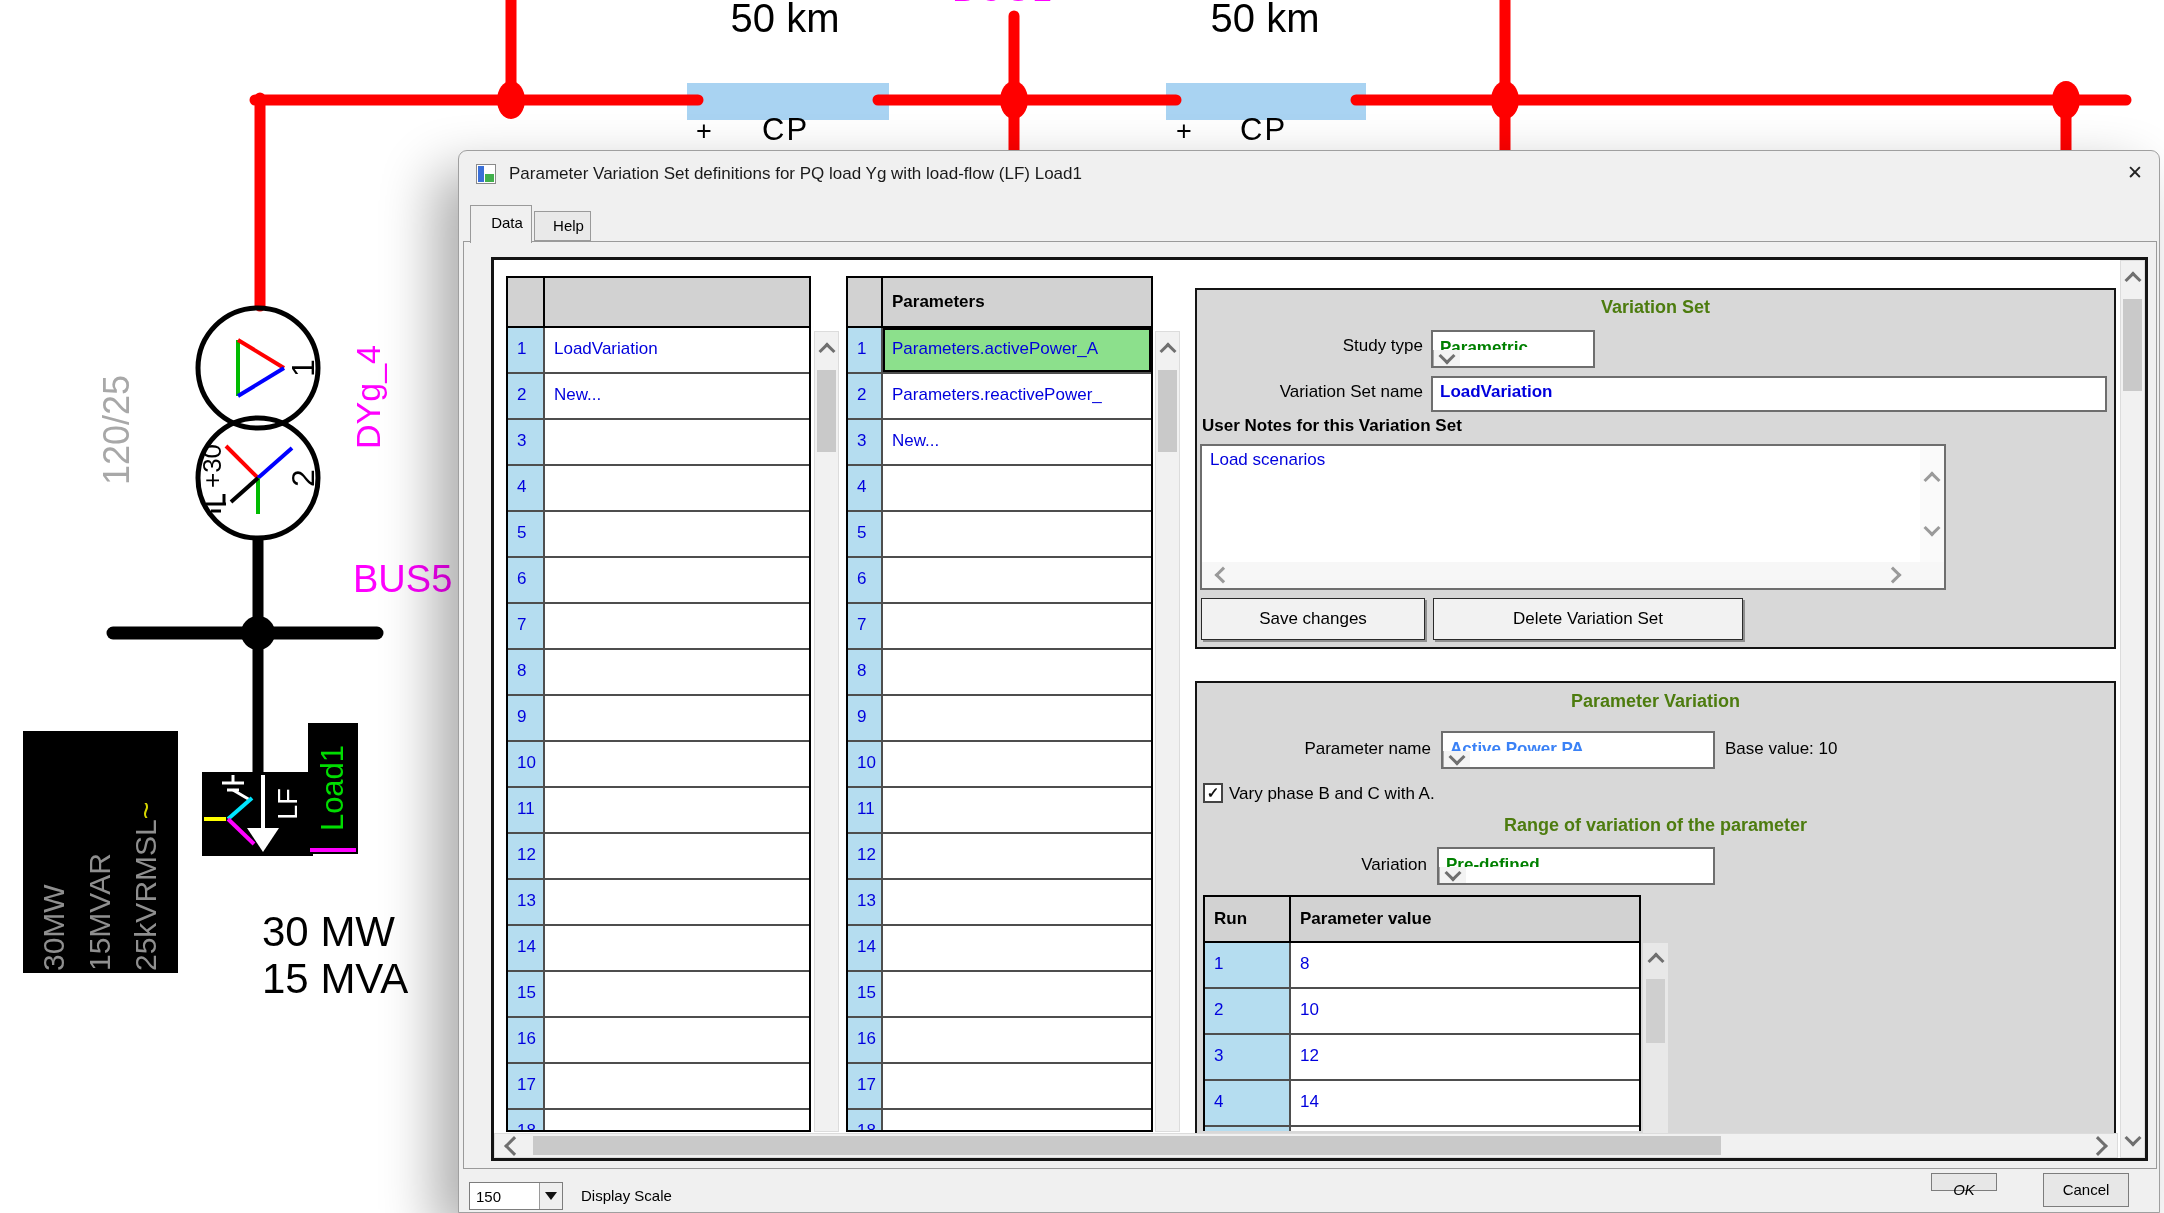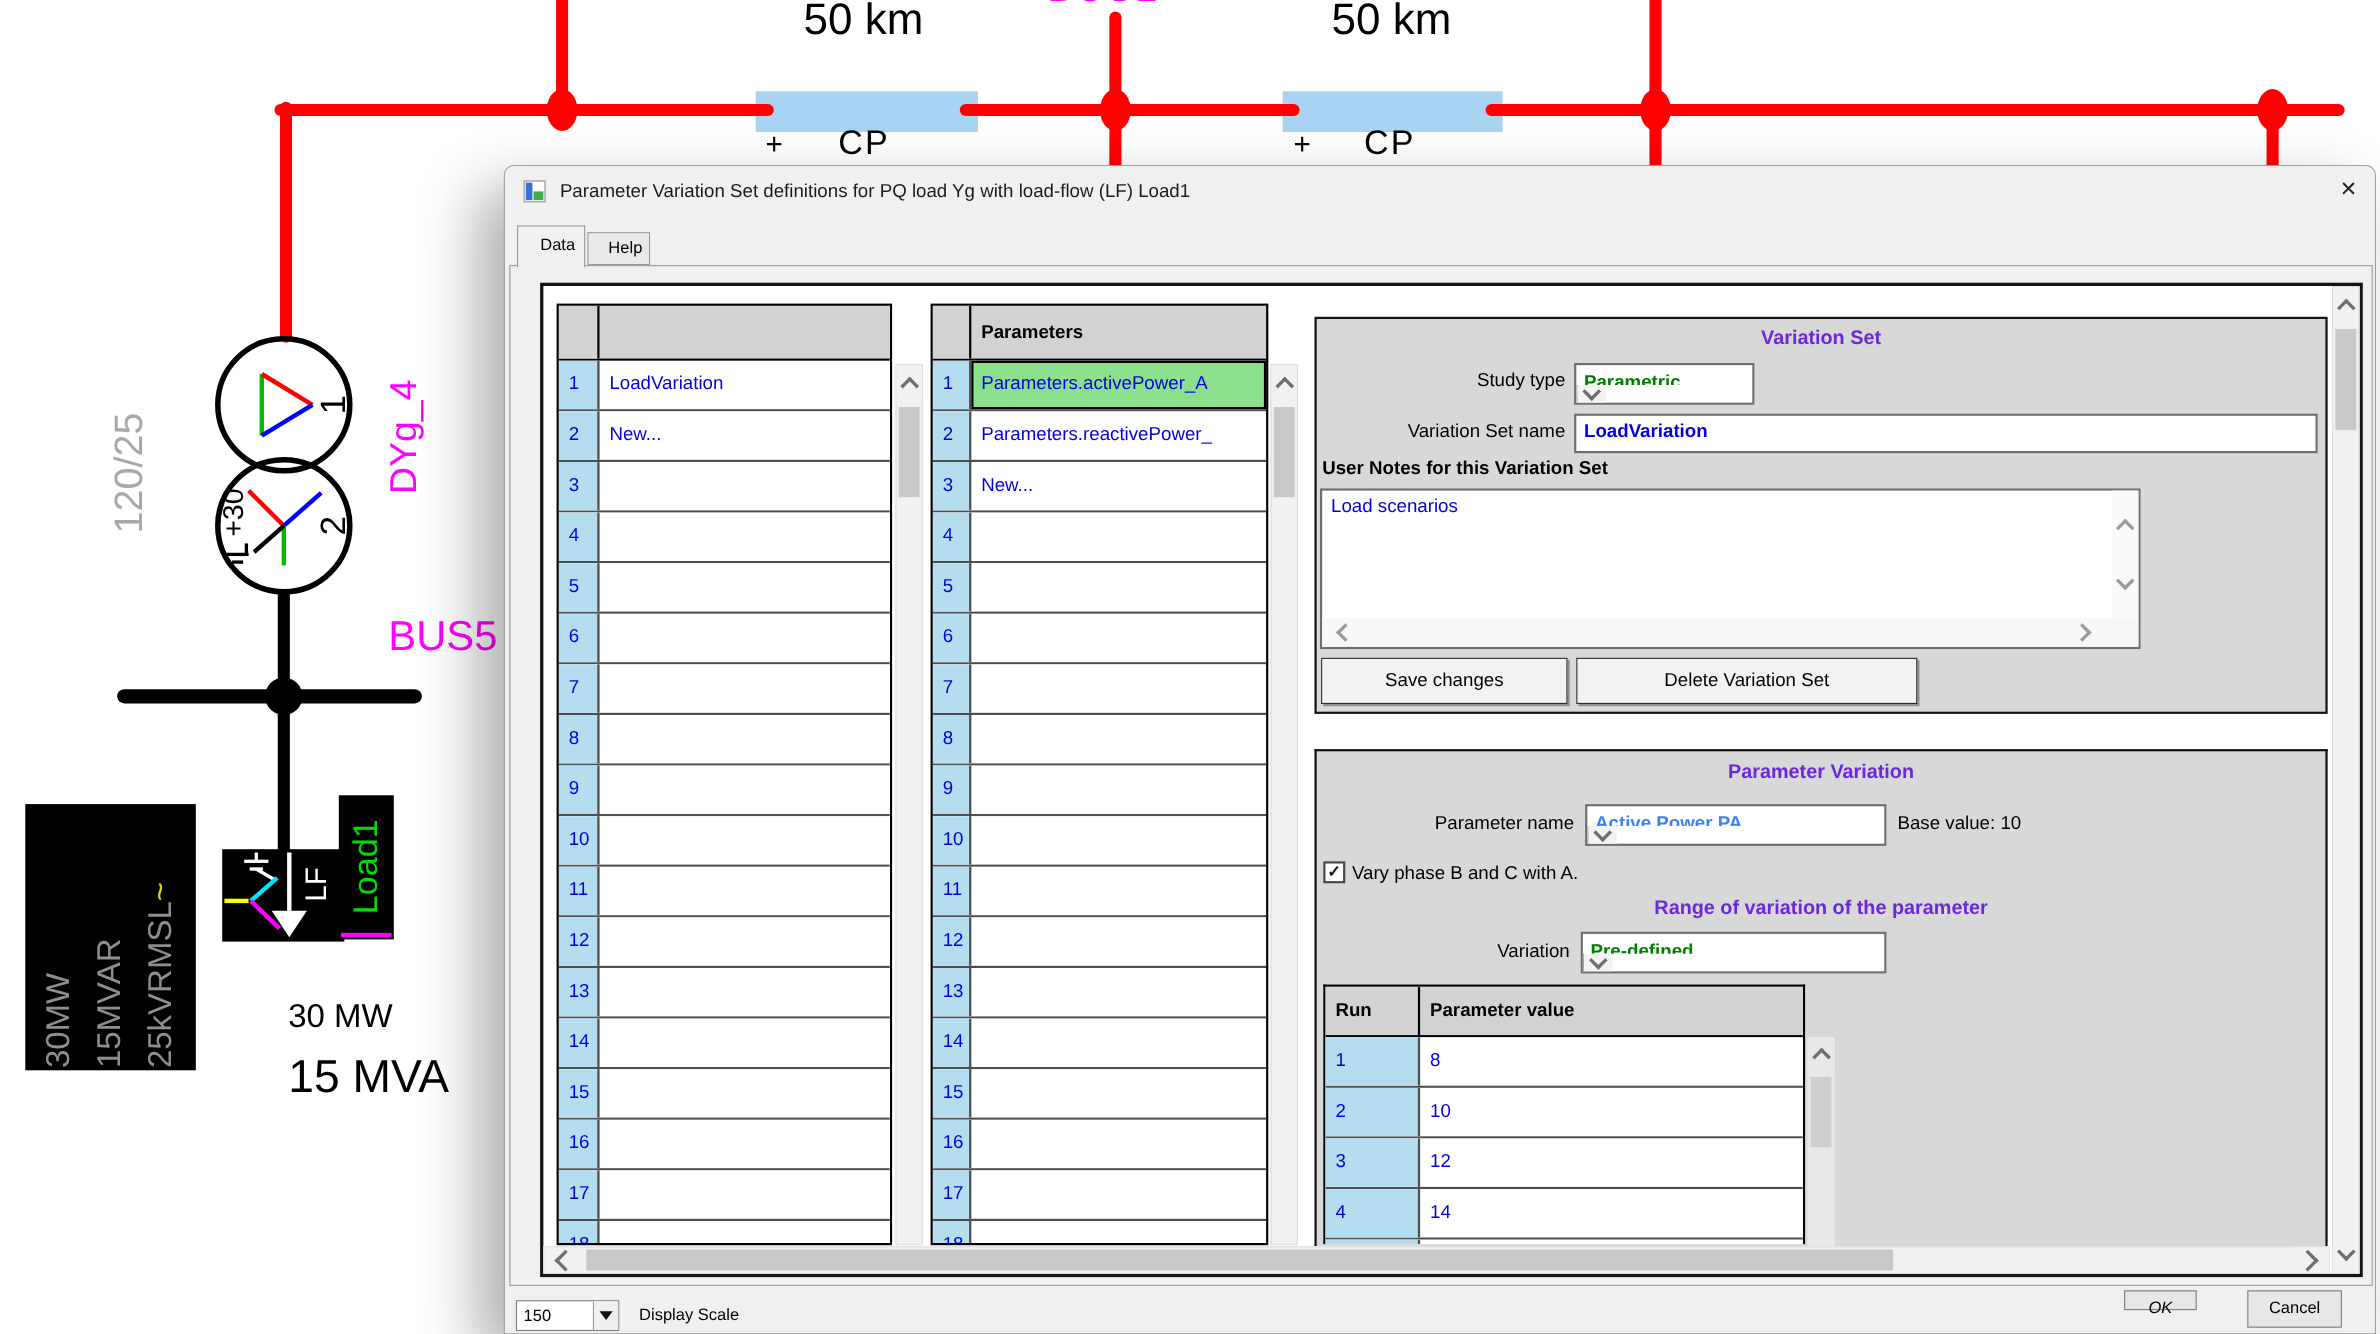--- a/index.html
+++ b/index.html
@@ -32,21 +32,21 @@
   .sb{position:absolute;background:#f1f1f1;box-sizing:border-box;border:1px solid #dcdcdc;}
   .sbtn{position:absolute;background:#f1f1f1;display:flex;align-items:center;justify-content:center;}
   .sthumb{position:absolute;background:#c9c9c9;}
   .chev{display:inline-block;width:9px;height:9px;border-left:3px solid #6f6f6f;border-bottom:3px solid #6f6f6f;}
   .chev.up{transform:rotate(135deg);margin-top:4px;}
   .chev.down{transform:rotate(-45deg);margin-bottom:4px;}
   .chev.left{transform:rotate(45deg);margin-left:4px;}
   .chev.right{transform:rotate(-135deg);margin-right:4px;}
   
   .gbox{position:absolute;background:#d8d8d8;border:2px solid #141414;box-sizing:border-box;}
-  .gtitle{position:absolute;left:0;width:100%;text-align:center;font-size:18px;font-weight:bold;color:#6d28d9;}
+  .gtitle{position:absolute;left:0;width:100%;text-align:center;font-size:18px;font-weight:bold;color:#4d7c0f;}
   .flabel{position:absolute;font-size:17px;color:#000;text-align:right;white-space:nowrap;}
   .blabel{position:absolute;font-size:17px;font-weight:bold;color:#000;white-space:nowrap;}
   .combo{position:absolute;background:#fff;border:2px solid #6e6e6e;display:flex;align-items:stretch;box-sizing:border-box;flex-direction:column;}
   .combo-val{flex:1;padding:6px 0 0 7px;font-size:17px;font-weight:bold;white-space:nowrap;overflow:hidden;}
   .combo-val.green{color:#008000;}
   .combo-val.blue{color:#3b82f6;}
   .combo-btn{width:26px;border-left:1px solid #a8a8a8;background:#f3f3f3;display:flex;align-items:center;justify-content:center;}
   .tfield{position:absolute;background:#fff;border:2px solid #6e6e6e;box-sizing:border-box;font-size:17px;font-weight:bold;color:#0000dd;padding:4px 0 0 7px;font-family:"Liberation Sans",sans-serif;}
   .wbtn{position:absolute;background:#f2f2f2;border:1px solid #2a2a2a;box-shadow:2px 2px 0 #8f8f8f;font-size:17px;color:#000;text-align:center;box-sizing:border-box;}
   .sysbtn{position:absolute;background:#e7e7e7;border:1px solid #7d7d7d;font-size:15px;color:#000;text-align:center;box-sizing:border-box;}
@@ -141,21 +141,21 @@
   <div class="vlab" style="left:303px;top:478px;font-size:32px;color:#000;z-index:2;">2</div>
   <div class="vlab" style="left:212px;top:466px;font-size:26px;color:#000;z-index:2;">+30</div>
   <div class="ckt" style="left:353px;top:558px;color:#ff00ff;font-size:38px;">BUS5</div>
   <div class="vlab" style="left:100px;top:852px;width:238px;font-size:30px;line-height:46px;color:#8f8f8f;text-align:left;z-index:2;">
     <span style="display:block;">30MW</span>
     <span style="display:block;">15MVAR</span>
     <span style="display:block;"><span>25kVRMSL</span><span style="color:#d6d600;">~</span></span>
   </div>
   <div class="vlab" style="left:288px;top:804px;color:#fff;font-size:27px;z-index:2;">LF</div>
   <div class="vlab" style="left:333px;top:788px;color:#00dd00;font-size:31px;z-index:2;">Load1</div>
-  <div class="ckt" style="left:262px;top:908px;font-size:30px;">30 MW</div>
+  <div class="ckt" style="left:262px;top:908px;font-size:42px;">30 MW</div>
   <div class="ckt" style="left:262px;top:955px;font-size:42px;">15 MVA</div>
 
   <div id="dialog">
     <div id="titlebar">
       <div id="title-icon">
           <span class="b1"></span>
           <span class="b2"></span>
         </div>
       <div id="title-text">Parameter Variation Set definitions for PQ load Yg with load-flow (LF) Load1</div>
       <div id="close-btn">✕</div>

